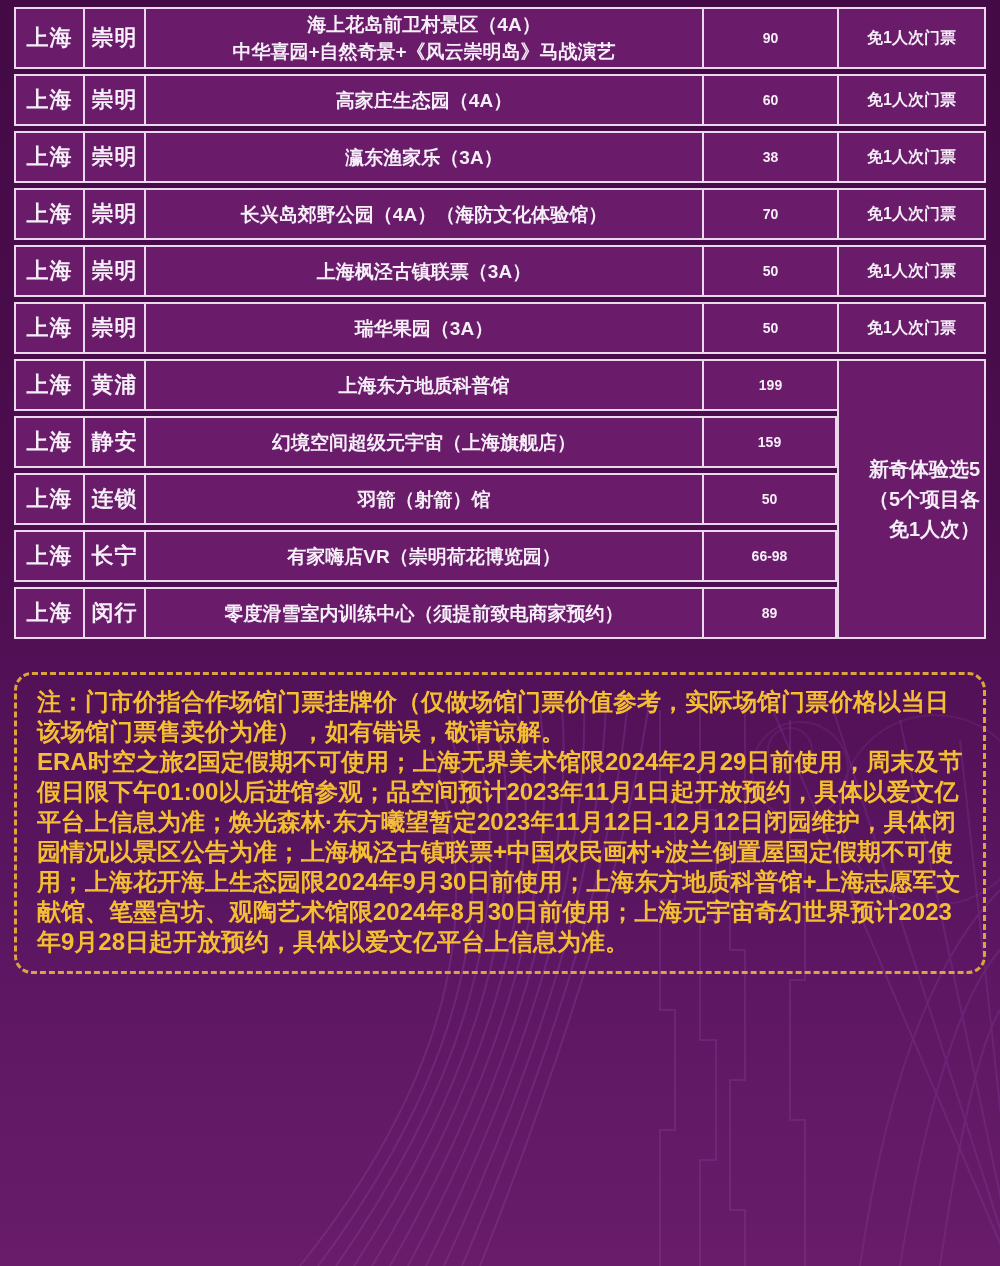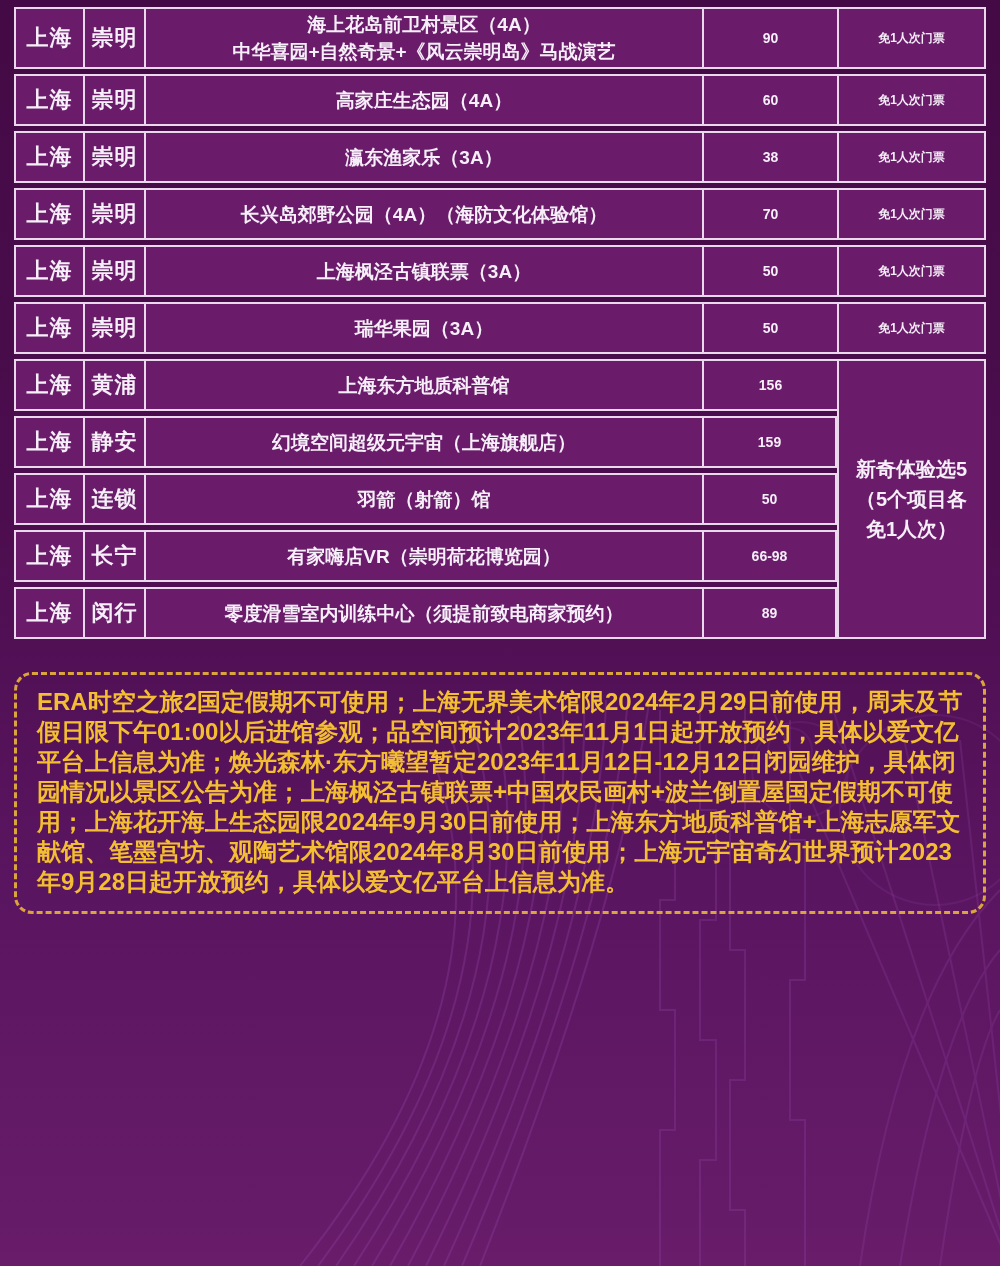--- a/index.html
+++ b/index.html
@@ -44,23 +44,23 @@
     overflow: hidden;
   }
   table.attractions td.col-last { border-right: 2px solid #ead9ec; }
   tr.row { height: 52px; }
   tr.row-tall { height: 62px; }
   td.city, td.district { font-size: 22px; letter-spacing: 1px; margin-top: 21px; }
   td.name { font-size: 19px; margin-left: 36px; }
   td.name .nm-line { display: block; line-height: 27px; }
   td.name .nm-line:empty { display: none; }
   td.price { font-size: 14px; }
-  td.benefit { font-size: 12px; }
+  td.benefit { font-size: 16px; }
   td.benefit-merged { font-size: 20px; }
-  td.benefit-merged .bm-line { display: block; line-height: 30px; }
+  td.benefit-merged .bm-line { display: block; line-height: 30px; text-align: right; }
 
   
   .note-box {
     position: relative;
     z-index: 1;
     margin: 28px 14px 0 14px;
     width: 926px; 
     border: 3px dashed #dca43c;
     border-radius: 18px;
     padding: 12px 20px 14px 20px;
@@ -175,21 +175,21 @@
           </td>
         <td class="price">50</td>
         <td class="benefit col-last">免1人次门票</td>
       </tr>
       <tr class="row">
         <td class="city">上海</td>
         <td class="district">黄浦</td>
         <td class="name">
             <span class="nm-line">上海东方地质科普馆</span>
           </td>
-        <td class="price">156</td>
+        <td class="price">199</td>
         <td class="benefit-merged col-last" rowspan="5">
           <span class="bm-line">新奇体验选5</span>
           <span class="bm-line">（5个项目各</span>
           <span class="bm-line">免1人次）</span>
         </td>
       </tr>
       <tr class="row">
         <td class="city">上海</td>
         <td class="district">静安</td>
         <td class="name">
@@ -219,14 +219,15 @@
         <td class="name">
             <span class="nm-line">零度滑雪室内训练中心（须提前致电商家预约）</span>
           </td>
         <td class="price col-last">89</td>
       </tr>
     </tbody>
   </table>
 </div>
 
 <div class="note-box">
+  <p>注：门市价指合作场馆门票挂牌价（仅做场馆门票价值参考，实际场馆门票价格以当日该场馆门票售卖价为准），如有错误，敬请谅解。</p>
   <p>ERA时空之旅2国定假期不可使用；上海无界美术馆限2024年2月29日前使用，周末及节假日限下午01:00以后进馆参观；品空间预计2023年11月1日起开放预约，具体以爱文亿平台上信息为准；焕光森林·东方曦望暂定2023年11月12日-12月12日闭园维护，具体闭园情况以景区公告为准；上海枫泾古镇联票+中国农民画村+波兰倒置屋国定假期不可使用；上海花开海上生态园限2024年9月30日前使用；上海东方地质科普馆+上海志愿军文献馆、笔墨宫坊、观陶艺术馆限2024年8月30日前使用；上海元宇宙奇幻世界预计2023年9月28日起开放预约，具体以爱文亿平台上信息为准。</p>
 </div>
 
 </body></html>

